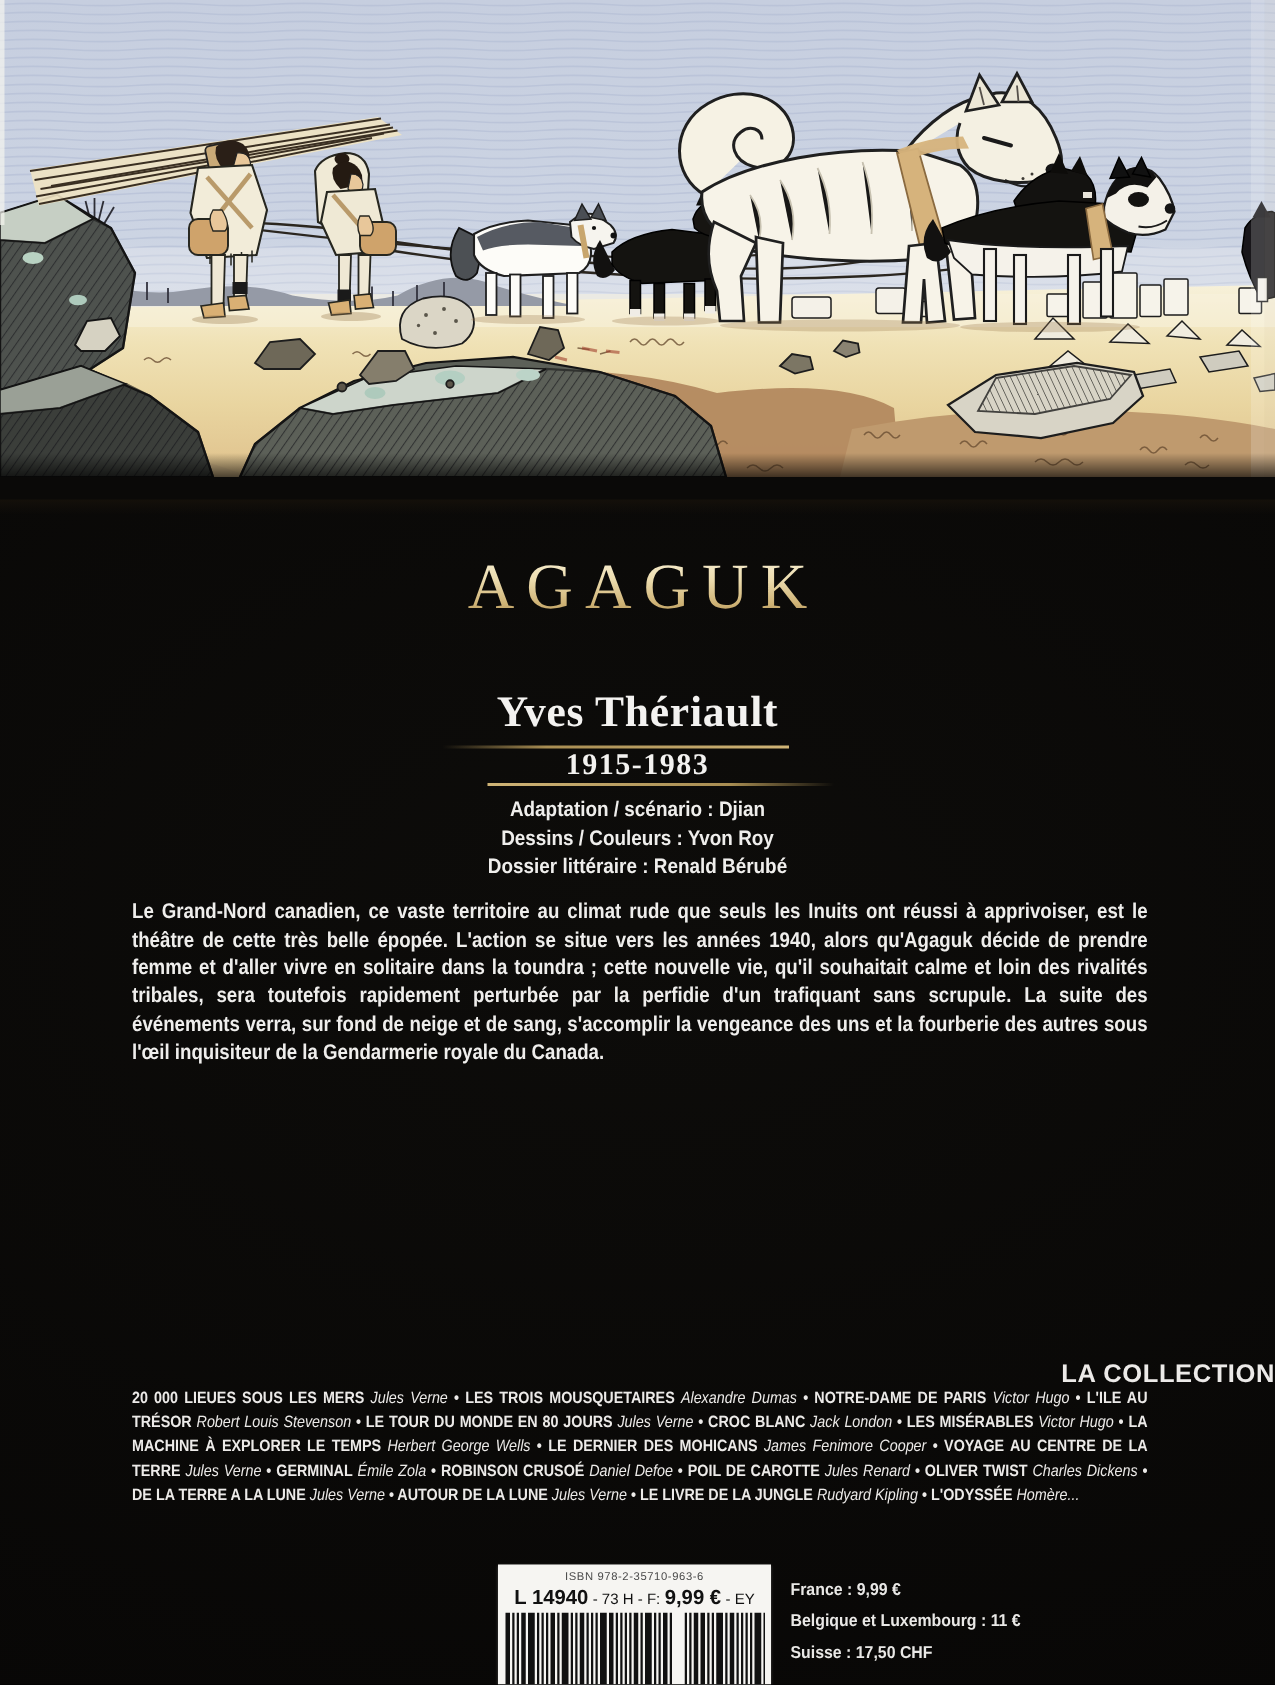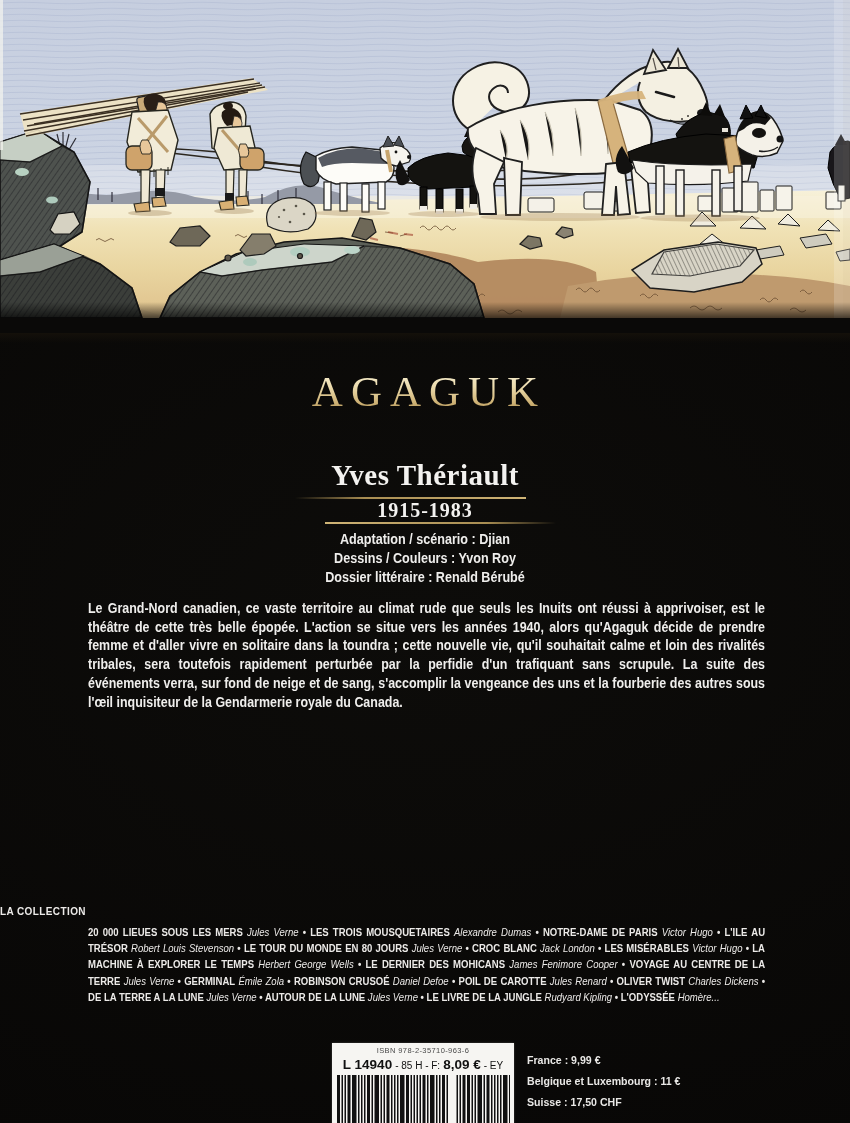--- a/index.html
+++ b/index.html
@@ -30,22 +30,22 @@
   .divider .line.r{background:linear-gradient(270deg,rgba(150,120,60,0) 0%,#a88d52 30%,#cfb476 100%);margin-left:30px;}
   .years{font-family:"Liberation Serif","DejaVu Serif",serif;font-weight:bold;
          font-size:20px;color:#f3f2f0;letter-spacing:1px;white-space:nowrap;}
   .credits{position:absolute;top:197px;left:0;width:100%;text-align:center;
            font-size:14px;line-height:19px;font-weight:bold;color:#efeeec;
            transform:scaleX(.9);transform-origin:50% 0;}
   .synopsis{position:absolute;top:266px;left:88px;width:772px;
             transform:scaleX(.877);transform-origin:0 0;
             font-size:14.2px;line-height:18.7px;font-weight:bold;color:#efeeec;
             text-align:justify;}
-  .coll-head{position:absolute;top:573px;left:0;width:100%;text-align:left;
-             font-size:10px;font-weight:bold;color:#eceae8;letter-spacing:.4px;}
+  .coll-head{position:absolute;top:573px;left:0;width:100%;text-align:right;
+             font-size:17px;font-weight:bold;color:#eceae8;letter-spacing:.4px;}
   .coll-list{position:absolute;top:591px;left:88px;width:772px;
              transform:scaleX(.877);transform-origin:0 0;
              font-size:10.9px;line-height:16.2px;color:#eceae8;text-align:justify;}
   .coll-list .ct{font-weight:bold;}
   .coll-list .ca{font-style:italic;}
   .coll-list .sep{font-weight:bold;}
   
   .bc-box{position:absolute;top:710px;left:332px;width:182px;height:86px;
           background:#f6f5f2;box-shadow:0 0 2px rgba(255,255,255,.25);
           text-align:center;color:#181818;}
@@ -400,22 +400,22 @@
 
     <div class="synopsis">Le Grand-Nord canadien, ce vaste territoire au climat rude que seuls les Inuits ont réussi à apprivoiser, est le théâtre de cette très belle épopée. L'action se situe vers les années 1940, alors qu'Agaguk décide de prendre femme et d'aller vivre en solitaire dans la toundra ; cette nouvelle vie, qu'il souhaitait calme et loin des rivalités tribales, sera toutefois rapidement perturbée par la perfidie d'un trafiquant sans scrupule. La suite des événements verra, sur fond de neige et de sang, s'accomplir la vengeance des uns et la fourberie des autres sous l'œil inquisiteur de la Gendarmerie royale du Canada.</div>
 
     <div class="coll-head">LA COLLECTION</div>
     <div class="coll-list"><span class="ct">20 000 LIEUES SOUS LES MERS</span> <span class="ca">Jules Verne</span><span class="sep"> • </span><span class="ct">LES TROIS MOUSQUETAIRES</span> <span class="ca">Alexandre Dumas</span><span class="sep"> • </span><span class="ct">NOTRE-DAME DE PARIS</span> <span class="ca">Victor Hugo</span><span class="sep"> • </span><span class="ct">L'ILE AU TRÉSOR</span> <span class="ca">Robert Louis Stevenson</span><span class="sep"> • </span><span class="ct">LE TOUR DU MONDE EN 80 JOURS</span> <span class="ca">Jules Verne</span><span class="sep"> • </span><span class="ct">CROC BLANC</span> <span class="ca">Jack London</span><span class="sep"> • </span><span class="ct">LES MISÉRABLES</span> <span class="ca">Victor Hugo</span><span class="sep"> • </span><span class="ct">LA MACHINE À EXPLORER LE TEMPS</span> <span class="ca">Herbert George Wells</span><span class="sep"> • </span><span class="ct">LE DERNIER DES MOHICANS</span> <span class="ca">James Fenimore Cooper</span><span class="sep"> • </span><span class="ct">VOYAGE AU CENTRE DE LA TERRE</span> <span class="ca">Jules Verne</span><span class="sep"> • </span><span class="ct">GERMINAL</span> <span class="ca">Émile Zola</span><span class="sep"> • </span><span class="ct">ROBINSON CRUSOÉ</span> <span class="ca">Daniel Defoe</span><span class="sep"> • </span><span class="ct">POIL DE CAROTTE</span> <span class="ca">Jules Renard</span><span class="sep"> • </span><span class="ct">OLIVER TWIST</span> <span class="ca">Charles Dickens</span><span class="sep"> • </span><span class="ct">DE LA TERRE A LA LUNE</span> <span class="ca">Jules Verne</span><span class="sep"> • </span><span class="ct">AUTOUR DE LA LUNE</span> <span class="ca">Jules Verne</span><span class="sep"> • </span><span class="ct">LE LIVRE DE LA JUNGLE</span> <span class="ca">Rudyard Kipling</span><span class="sep"> • </span><span class="ct">L'ODYSSÉE</span> <span class="ca">Homère...</span></div>
 
     <div class="bc-box">
       <div class="bc-isbn">ISBN 978-2-35710-963-6</div>
       <div class="bc-line">
         <span class="big">L 14940</span>
-        <span>- 85 H - F:</span>
-        <span class="price">8,09 €</span>
+        <span>- 73 H - F:</span>
+        <span class="price">9,99 €</span>
         <span>- EY</span>
       </div>
       <svg class="bc-bars" width="174" height="50" id="barcode-svg">
           <rect x="1.0" y="0" width="3.0" height="50" fill="#111"></rect>
           <rect x="5.5" y="0" width="1.5" height="50" fill="#111"></rect>
           <rect x="8.5" y="0" width="1.5" height="50" fill="#111"></rect>
           <rect x="11.5" y="0" width="3.0" height="50" fill="#111"></rect>
           <rect x="16.0" y="0" width="4.5" height="50" fill="#111"></rect>
           <rect x="22.0" y="0" width="1.5" height="50" fill="#111"></rect>
           <rect x="25.0" y="0" width="1.5" height="50" fill="#111"></rect>

